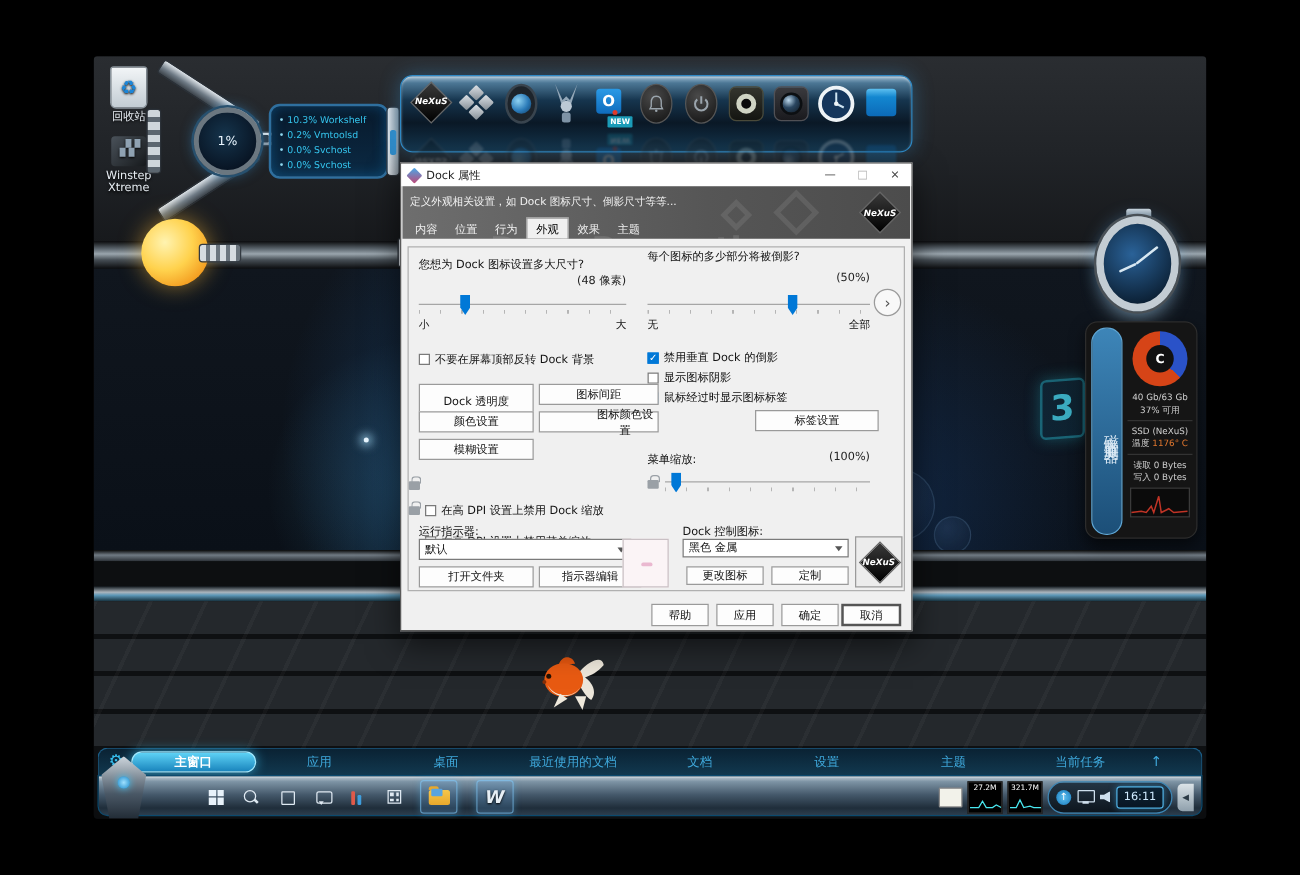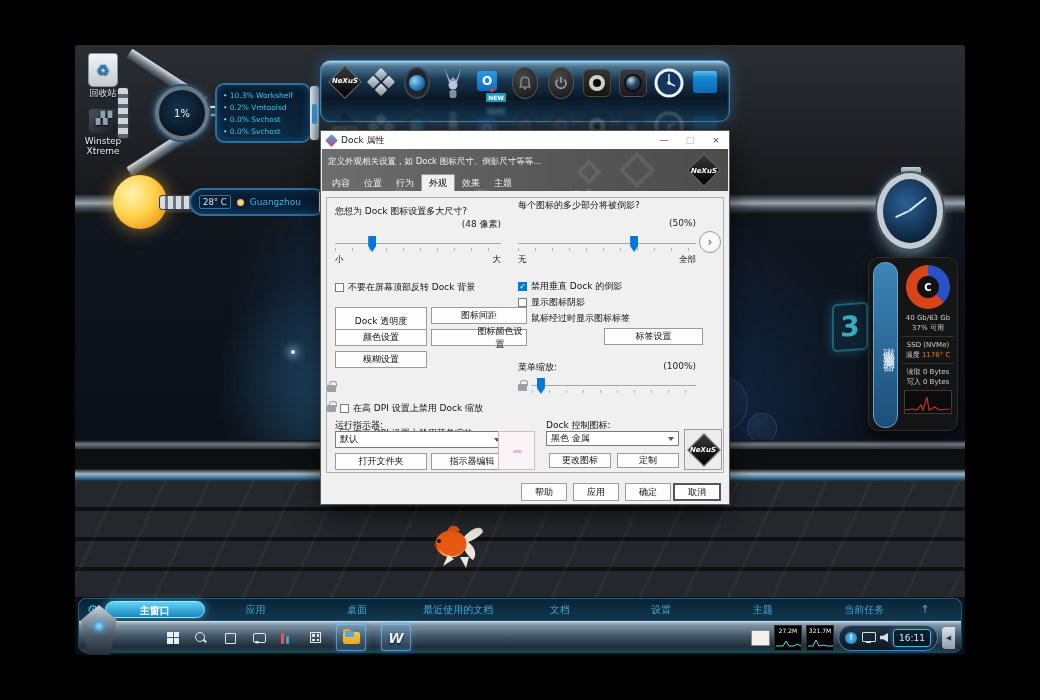--- a/index.html
+++ b/index.html
@@ -346,25 +346,20 @@
       <div>0.2% Vmtoolsd</div>
       <div>0.0% Svchost</div>
       <div>0.0% Svchost</div>
     </div>
     <div class="cpu-cap"></div>
   </div>
 
   <div class="weather">
     <div class="sun"></div>
     <div class="w-conn"></div>
-    <div class="w-panel">
-      <span class="w-temp">28° C</span>
-      <span class="w-dot"></span>
-      <span class="w-city">Guangzhou</span>
-    </div>
     <div class="w-cap"></div>
   </div>
 
   <div class="shield">
     <div class="tab"></div>
     <div class="oval"></div>
     <div class="h1"></div>
     <div class="h2"></div>
   </div>
 
@@ -372,21 +367,21 @@
 
   <div class="disk">
     <div class="disk-strip">磁盘监测器</div>
     <div class="disk-col">
       <div class="donut">
         <i>C</i>
       </div>
       <div class="t">40 Gb/63 Gb</div>
       <div class="t">37% 可用</div>
       <hr>
-      <div class="t">SSD (NVMe)</div>
+      <div class="t">SSD (NeXuS)</div>
       <div class="t">
         <span>温度</span>
         <span class="temp-val">1176° C</span>
       </div>
       <hr>
       <div class="t">读取 0 Bytes</div>
       <div class="t">写入 0 Bytes</div>
       <div class="disk-graph">
         <svg width="46" height="22" viewBox="0 0 46 22">
               <polyline points="0,19 8,18 12,19 16,14 18,19 22,6 24,19 30,16 34,19 45,18" stroke="#c03426" stroke-width="1.2" fill="none"></polyline>

